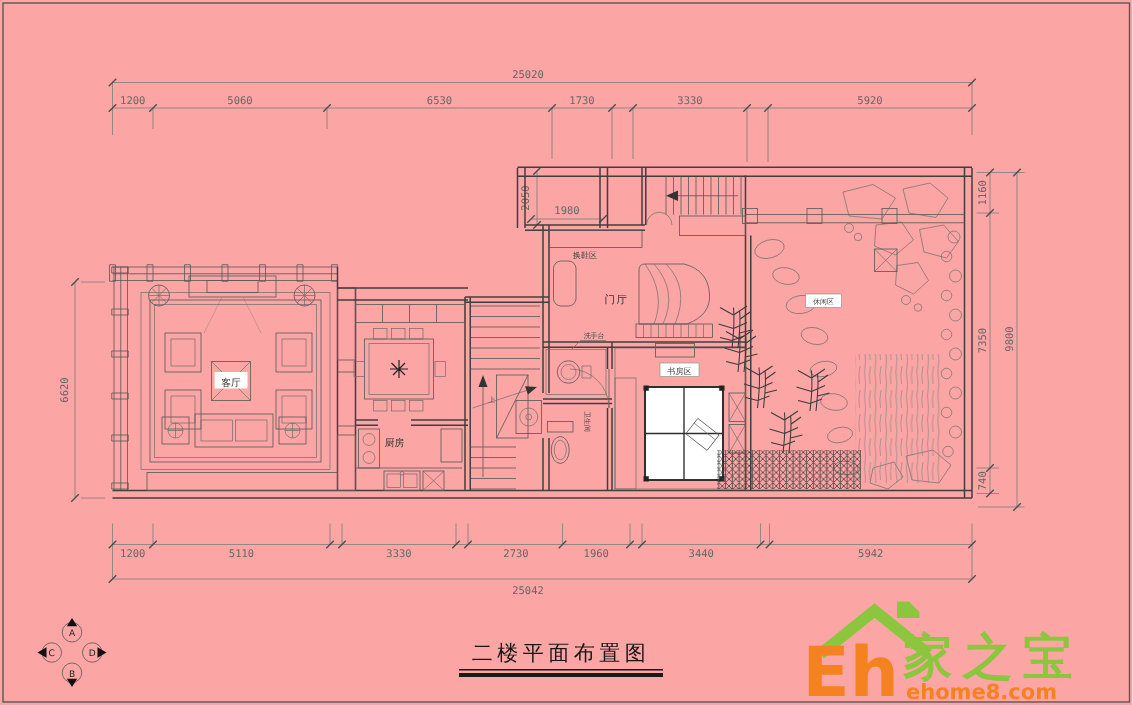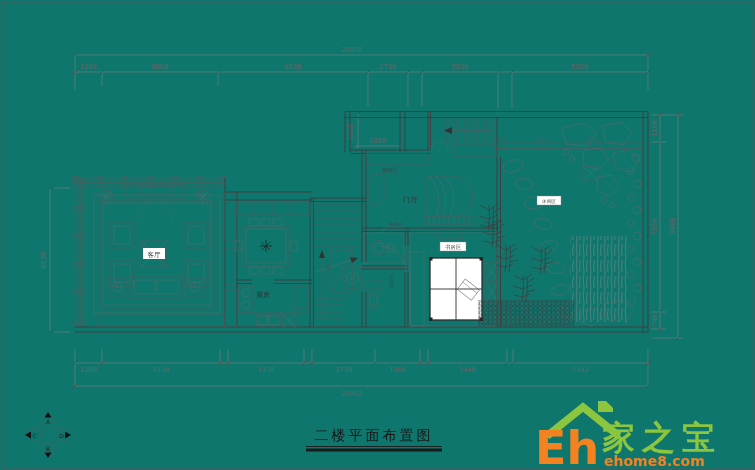--- a/index.html
+++ b/index.html
@@ -1,16 +1,16 @@
 <!DOCTYPE html>
 <html><head>
 <meta charset="utf-8">
 <style>
   html,body{margin:0;padding:0;background:#fff;}
-  #stage{position:relative;width:755px;height:470px;background:#0f766e;overflow:hidden;
+  #stage{position:relative;width:755px;height:470px;background:#fca5a5;overflow:hidden;
          font-family:"DejaVu Sans",sans-serif;}
   svg{display:block}
   .wl{stroke:#3f3f3f;stroke-width:1;fill:none}
   .tl{stroke:#5a5a5a;stroke-width:.55;fill:none}
   .tl2{stroke:#6a6a6a;stroke-width:.45;fill:none}
   .dl{stroke:#808080;stroke-width:.55;fill:none}
   .tick{stroke:#4c4c4c;stroke-width:.9;fill:none}
   .dimtxt{font:7px "DejaVu Sans Mono",monospace;fill:#666;text-anchor:middle}
   .lbl{font:6.5px "DejaVu Sans",sans-serif;fill:#2e2e2e;text-anchor:middle}
   .lblsm{font:4.6px "DejaVu Sans",sans-serif;fill:#444;text-anchor:middle}

